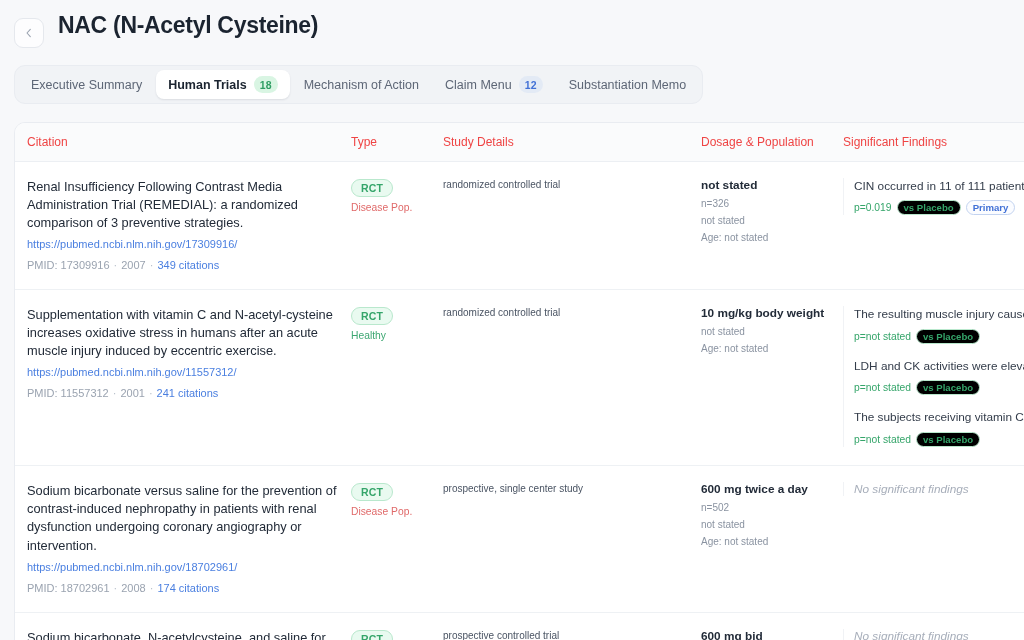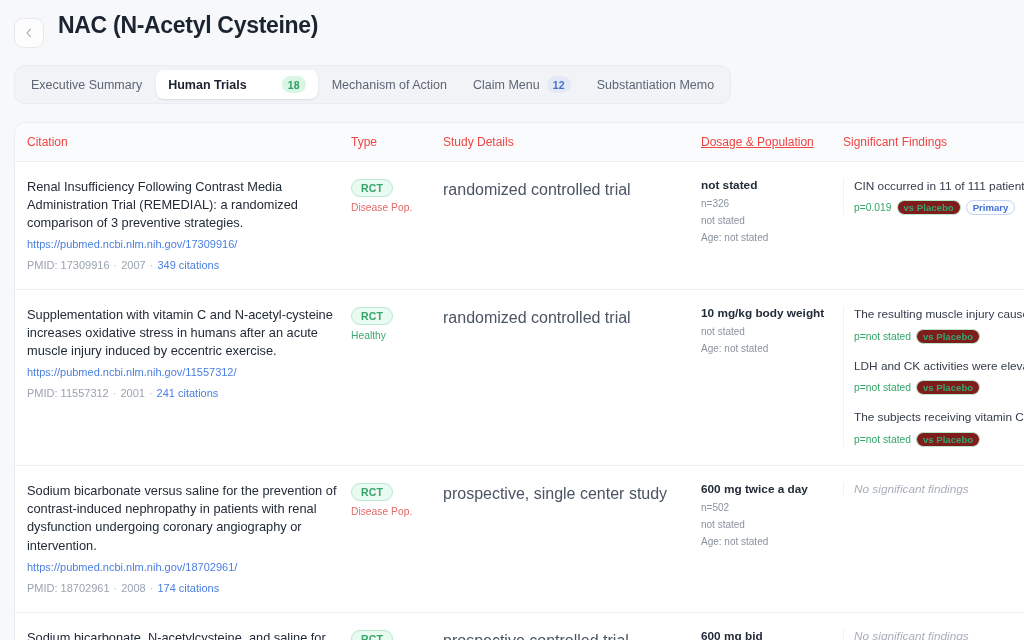--- a/index.html
+++ b/index.html
@@ -43,21 +43,21 @@
   }
   .tab.active {
     background: #ffffff; color: #1b2430; font-weight: bold;
     box-shadow: 0 1px 2px rgba(20,30,50,.10);
   }
   .pill {
     display: inline-flex; align-items: center; justify-content: center;
     min-width: 24px; height: 17px; padding: 0 6px; border-radius: 9px;
     font-size: 10.5px; font-weight: bold;
   }
-  .pill.green { background: #d9f5e3; color: #2f9e63; margin-left: 28px; }
+  .pill.green { background: #d9f5e3; color: #2f9e63; }
   .pill.blue  { background: #e3eaf5; color: #4271d6; }
   .pill.check { background: #d9f5e3; color: #35a56a; min-width: 19px; font-size: 10px; }
 
   
   .card {
     position: absolute; left: 14px; top: 122px;
     width: 1120px; min-height: 540px;
     background: #ffffff;
     border: 1px solid #e9ecf1;
     border-radius: 11px 11px 0 0;
@@ -68,21 +68,21 @@
     background: #fafbfc;
     border-bottom: 1px solid #eceff3;
     text-align: left;
     font-size: 12px; font-weight: normal; color: #ef4444;
     padding: 11px 0 11px 0;
     height: 38px;
   }
   thead th.c-cite { padding-left: 12px; width: 336px; }
   thead th.c-type { width: 92px; }
   thead th.c-det  { width: 258px; }
-  thead th.c-dose { width: 142px; text-decoration: underline; }
+  thead th.c-dose { width: 142px; }
   thead th.c-find { width: 292px; }
 
   tbody td {
     vertical-align: top;
     border-bottom: 1px solid #eef1f4;
     padding: 16px 10px 18px 0;
   }
   tbody td.c-cite { padding-left: 12px; padding-right: 14px; }
 
   
@@ -102,36 +102,36 @@
     display: inline-flex; align-items: center; justify-content: center;
     padding: 2px 9px; border-radius: 10px;
     background: #e9faf0; border: 1px solid #b9e8cd;
     font-size: 10.5px; font-weight: bold; color: #35a56a; letter-spacing: .2px;
   }
   .type-pop { margin-top: 5px; font-size: 10.3px; }
   .type-pop.disease { color: #e06a6a; }
   .type-pop.healthy { color: #3da772; }
 
   
-  .det-text { font-size: 16px; color: #4a5463; line-height: 1.45; }
+  .det-text { font-size: 10px; color: #4a5463; line-height: 1.45; }
   .dose-main { font-size: 11.8px; color: #222b38; font-weight: bold; }
   .dose-line { font-size: 10px; color: #8a93a1; margin-top: 6px; }
 
   
   .find-col { border-left: 1px solid #f0f2f5; padding-left: 10px; }
   .finding { margin-bottom: 14px; }
   .finding:last-child { margin-bottom: 0; }
   .find-text { font-size: 11.8px; color: #333c4a; line-height: 1.5; white-space: nowrap; }
   .find-tags { margin-top: 5px; display: flex; align-items: center; gap: 5px; }
   .tag-p { font-size: 10.3px; color: #35a56a; }
   .tag {
     display: inline-flex; align-items: center; padding: 1px 6px;
     border-radius: 9px; font-size: 9.6px; font-weight: bold;
   }
-  .tag.g { border: 1px solid #b9e8cd; color: #35a56a; background: #7f1d1d; }
+  .tag.g { border: 1px solid #b9e8cd; color: #35a56a; background: #000000; }
   .tag.b { border: 1px solid #c3d3f0; color: #4271d6; background: #fbfcff; }
   .no-find { font-size: 11.8px; color: #a7aeba; font-style: italic; }
 </style>
 </head>
 <body>
 
 <div class="page">
 
   
   <div class="header">

